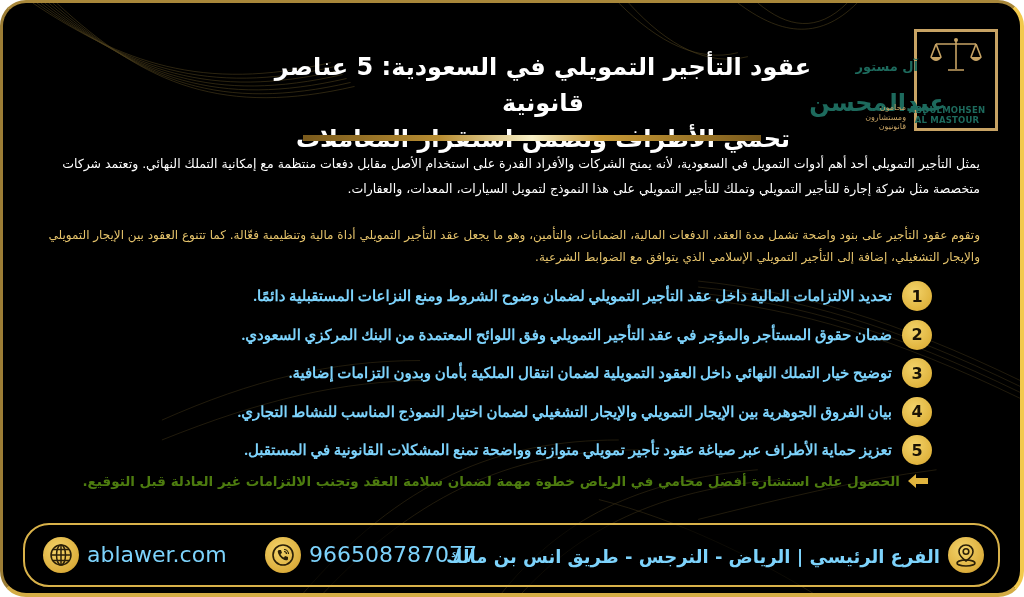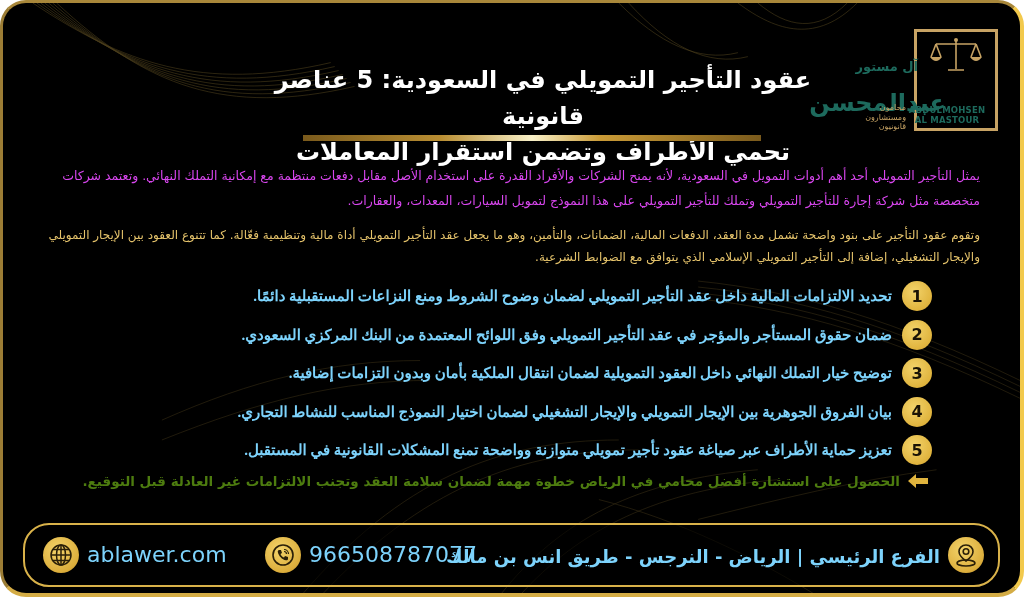--- a/index.html
+++ b/index.html
@@ -44,33 +44,33 @@
     }
     .logo-ar-sub {
       position: absolute; right: 92px; top: 78px; direction: rtl; text-align: right;
       font-family: "DejaVu Sans", sans-serif; font-size: 8px; color: #c7a364; line-height: 9.5px;
     }
 
     
     .title {
       position: absolute; left: 240px; top: 46px; width: 600px; direction: rtl;
       text-align: center; color: #fff; font-family: "DejaVu Sans", sans-serif;
-      font-weight: bold; font-size: 24px; line-height: 36px; margin-top: 13px;
+      font-weight: bold; font-size: 24px; line-height: 36px;
     }
     .divider {
       position: absolute; left: 300px; top: 132px; width: 458px; height: 6px;
       background: linear-gradient(90deg, #7a5a1c 0%, #b88d32 30%, #f8f0c8 50%, #c99a36 65%, #7a5a1c 100%);
     }
 
     
     .para {
       position: absolute; left: 40px; right: 40px; direction: rtl; text-align: right;
       font-family: "DejaVu Sans", sans-serif; font-size: 12.5px;
     }
-    .para1 { top: 160px; color: #d946ef; line-height: 25px; }
+    .para1 { top: 148px; color: #ffffff; line-height: 25px; }
     .para2 { top: 221px; color: #e5c36b; line-height: 22px; font-size: 12px; }
 
     
     .list { position: absolute; right: 88px; top: 274px; width: 860px; direction: rtl; }
     .item { display: flex; align-items: center; height: 38.5px; direction: rtl; }
     .num {
       width: 30px; height: 30px; border-radius: 50%;
       background: radial-gradient(circle at 40% 35%, #f3d36a 0%, #e0b43e 70%, #c99a2e 100%);
       color: #1a1305; font-family: "DejaVu Sans", sans-serif; font-weight: bold;
       font-size: 16px; display: flex; align-items: center; justify-content: center;

